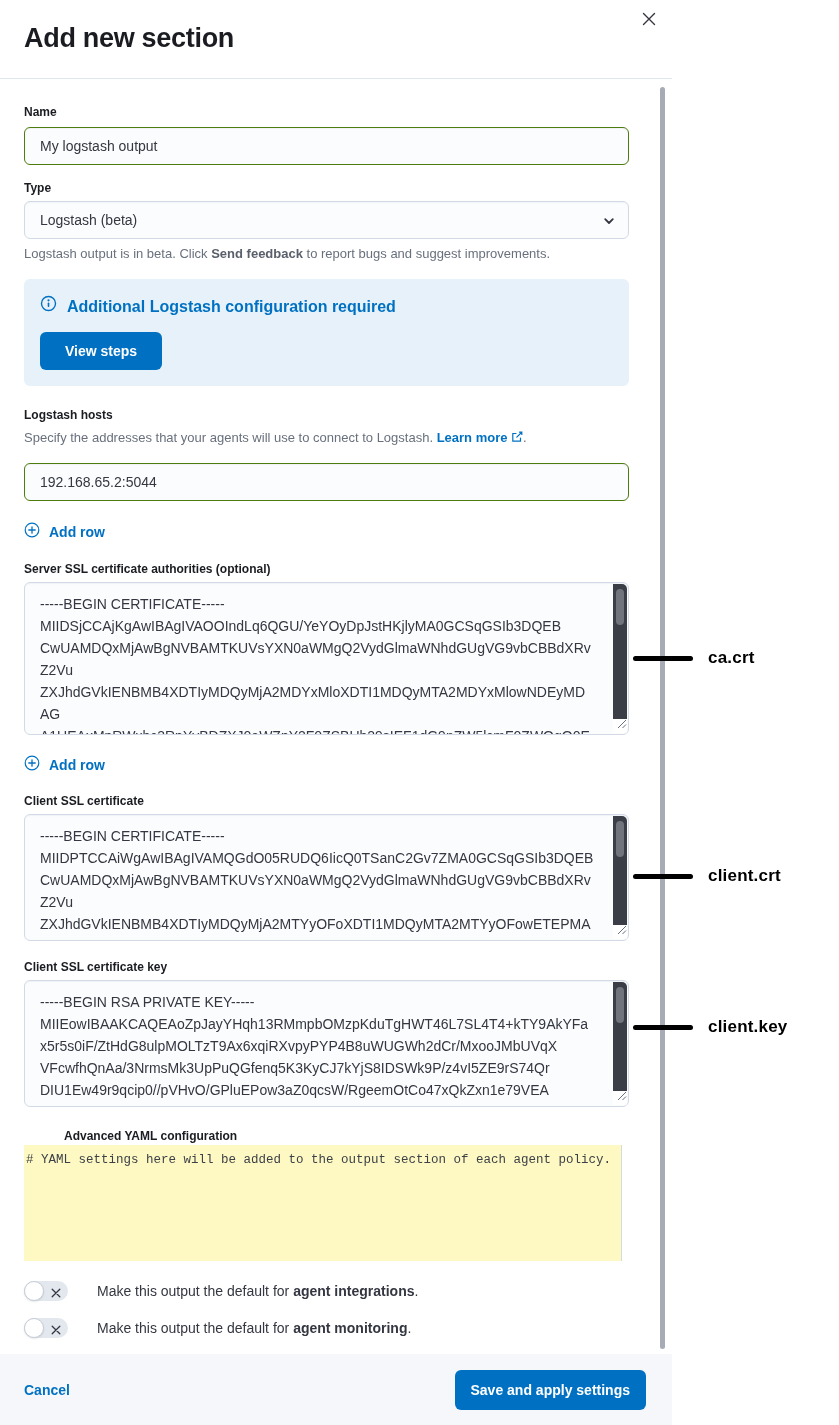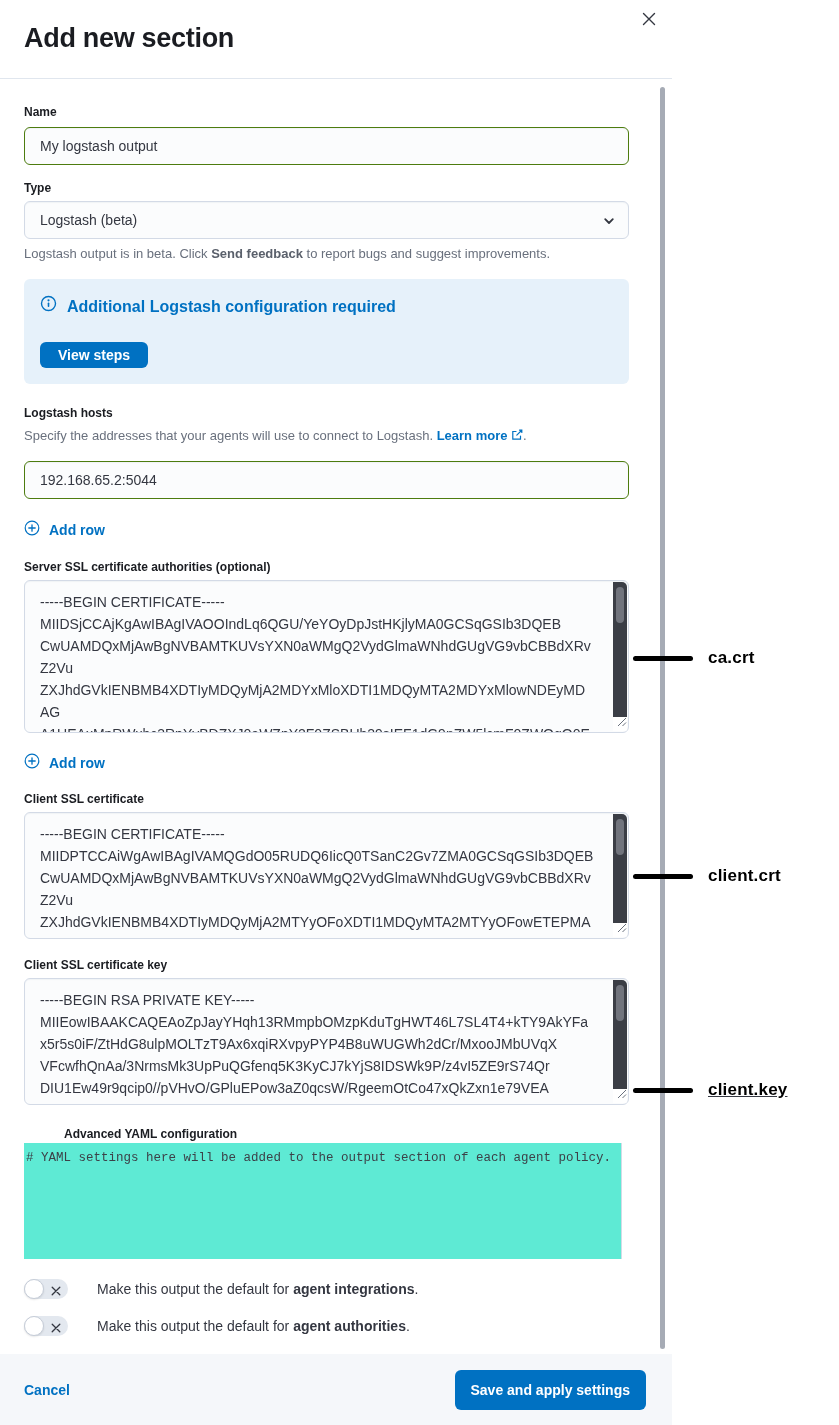--- a/index.html
+++ b/index.html
@@ -22,21 +22,21 @@
   .select .chevron { position:absolute; right:11px; top:11px; }
 
   .mt-name { margin-top:6px; }
   .help-text { margin-top:6px; font-size:13px; line-height:17px; color:#69707d; }
   .help-text strong { font-weight:700; color:#5a606b; }
 
   
   .callout { margin-top:17px; width:605px; background:#e6f1fa; border-radius:6px; padding:16px; }
   .callout-title { display:flex; align-items:center; gap:10px; color:#0071c2; font-size:16px; line-height:22px; font-weight:700; }
   .btn-primary { border:none; cursor:pointer; background:#0071c2; color:#fff; font-family:"Liberation Sans",sans-serif; font-size:14px; font-weight:700; border-radius:6px; }
-  .view-steps { margin-top:24px; height:26px; padding:0 18px; }
+  .view-steps { margin-top:14px; height:38px; padding:0 25px; }
 
   .sec-hosts-label { margin-top:20px; }
   .hosts-desc { margin-top:5px; font-size:13px; line-height:18px; color:#69707d; }
   .link { color:#0071c2; font-weight:700; text-decoration:none; cursor:pointer; }
   .hosts-input { margin-top:15px; }
 
   .add-row { margin-top:21px; display:flex; align-items:center; gap:9px; background:none; border:none; cursor:pointer; padding:0; color:#0071c2; font-family:"Liberation Sans",sans-serif; font-size:14px; font-weight:700; line-height:18px; }
   .add-row-2 { margin-top:20px; }
 
   .sec-label { margin-top:18px; }
@@ -46,21 +46,21 @@
   .cert-box { position:relative; margin-top:4px; width:605px; border:1px solid #d3dae6; border-radius:6px; background:#fbfcfd; overflow:hidden; box-shadow:0 1px 1px rgba(152,162,179,0.1) inset; }
   .cert-box.h1 { height:153px; }
   .cert-box.h2 { height:127px; }
   .cert-text { height:100%; overflow:hidden; white-space:pre-wrap; word-break:break-all; padding:10px 34px 0 15px; font-family:"Liberation Sans",sans-serif; font-size:14px; line-height:22px; color:#343741; outline:none; }
   .ta-track { position:absolute; top:1px; right:1px; bottom:15px; width:14px; background:#3b3e46; border-top-right-radius:5px; }
   .ta-thumb { position:absolute; top:5px; left:3px; width:8px; height:36px; background:#71747d; border-radius:4px; cursor:pointer; }
   .ta-resize { position:absolute; right:1px; bottom:1px; width:14px; height:14px; background:#fff; display:flex; align-items:flex-end; justify-content:flex-end; cursor:nwse-resize; }
 
   
   .yaml-label { margin-top:20px;margin-left:40px; }
-  .yaml-editor { position:relative; width:605px; height:116px; background:#5eead4; overflow:hidden; }
+  .yaml-editor { position:relative; width:605px; height:116px; background:#fef9c3; overflow:hidden; }
   .yaml-text { padding:6px 14px 0 2px; font-family:"Liberation Mono", monospace; font-size:12.5px; line-height:19px; color:#3c4148; white-space:pre-wrap; }
   .yaml-scroll { position:absolute; top:0; right:0; bottom:0; width:8px; background:#fff; border-left:1px solid #d3dae6; }
 
   
   .toggle-row { display:flex; align-items:center; gap:29px; height:22px; }
   .toggle-row-1 { margin-top:19px; }
   .toggle-row-2 { margin-top:15px; }
   .switch { position:relative; width:44px; height:20px; border-radius:10px; background:#e3e8ef; border:none; cursor:pointer; flex:0 0 auto; }
   .switch .knob { position:absolute; left:0; top:0; width:20px; height:20px; border-radius:50%; background:#fff; border:1px solid #c6cdd8; box-shadow:0 1px 2px rgba(0,0,0,0.1); }
   .switch .x-glyph { position:absolute; right:7px; top:5px; }
@@ -70,21 +70,21 @@
   
   .flyout-footer { flex:0 0 auto; height:71px; background:#f5f7fa; display:flex; align-items:center; justify-content:space-between; padding:0 26px 0 24px; }
   .cancel-link { background:none; border:none; cursor:pointer; font-family:"Liberation Sans",sans-serif; color:#0071c2; font-size:14px; font-weight:700; padding:0; }
   .save-btn { height:40px; padding:0 16px; }
 
   
   .flyout-scrollbar { position:absolute; left:660px; top:87px; width:5px; height:1262px; border-radius:3px; background:#a6abb5; }
   .annotation { position:absolute; display:flex; align-items:center; gap:15px; height:24px; }
   .ann-1 { left:633px; top:646px;align-items:center; }
   .ann-2 { left:633px; top:864px; }
-  .ann-3 { left:633px; top:1078px;text-decoration:underline; }
+  .ann-3 { left:633px; top:1015px; }
   .ann-line { width:60px; height:5px; background:#000; border-radius:3px; }
   .ann-text { font-size:17px; font-weight:700; color:#000; letter-spacing:0.2px; }
 </style>
 </head>
 <body>
 
 <div class="stage">
 
   <div class="flyout">
 
@@ -234,21 +234,21 @@
 
       <div class="toggle-row toggle-row-2">
         <button class="switch" aria-checked="false">
           <span class="knob"></span>
           <span class="x-glyph">
             <svg width="10" height="10" viewBox="0 0 10 10">
                 <path d="M1.2 1.2 L8.8 8.8 M8.8 1.2 L1.2 8.8" stroke="#343741" stroke-width="1.3" stroke-linecap="round"></path>
               </svg>
           </span>
         </button>
-        <div class="toggle-label"><span>Make this output the default for </span><strong>agent authorities</strong><span>.</span></div>
+        <div class="toggle-label"><span>Make this output the default for </span><strong>agent monitoring</strong><span>.</span></div>
       </div>
 
     </div>
 
     <div class="flyout-footer">
       <button class="cancel-link">Cancel</button>
       <button class="btn-primary save-btn">Save and apply settings</button>
     </div>
 
   </div>

